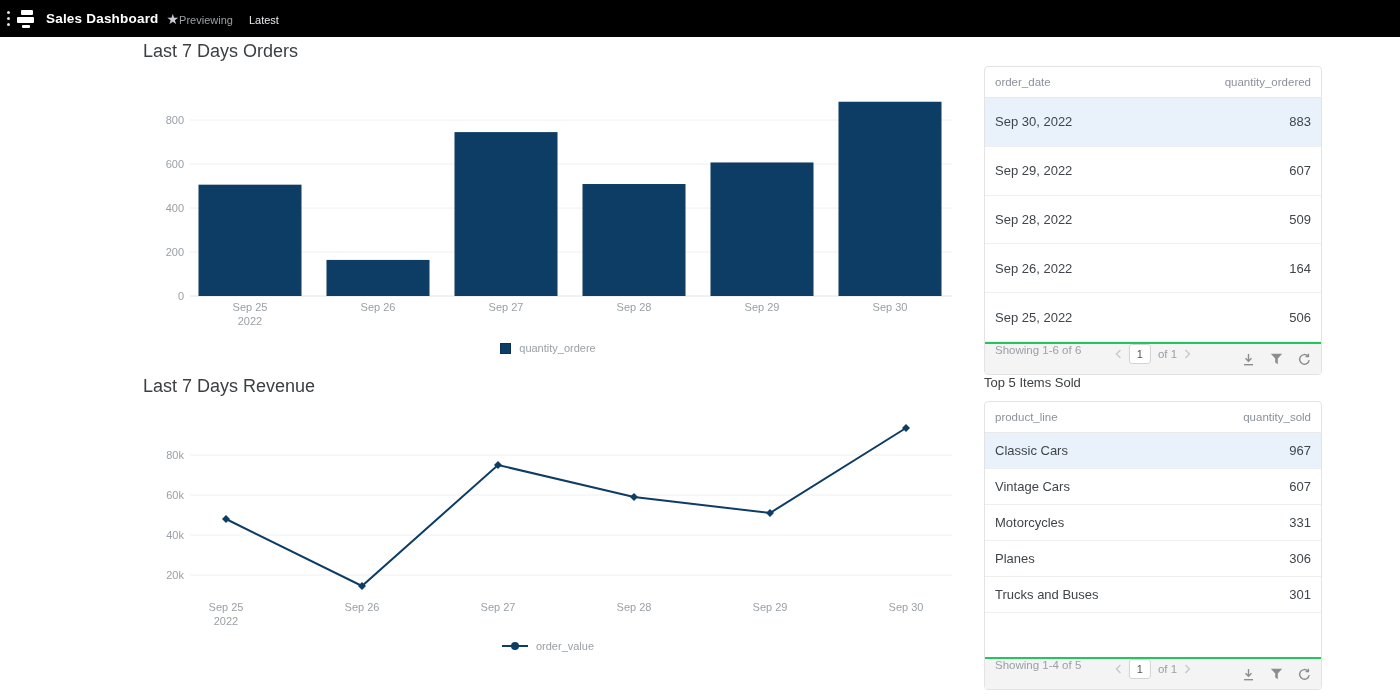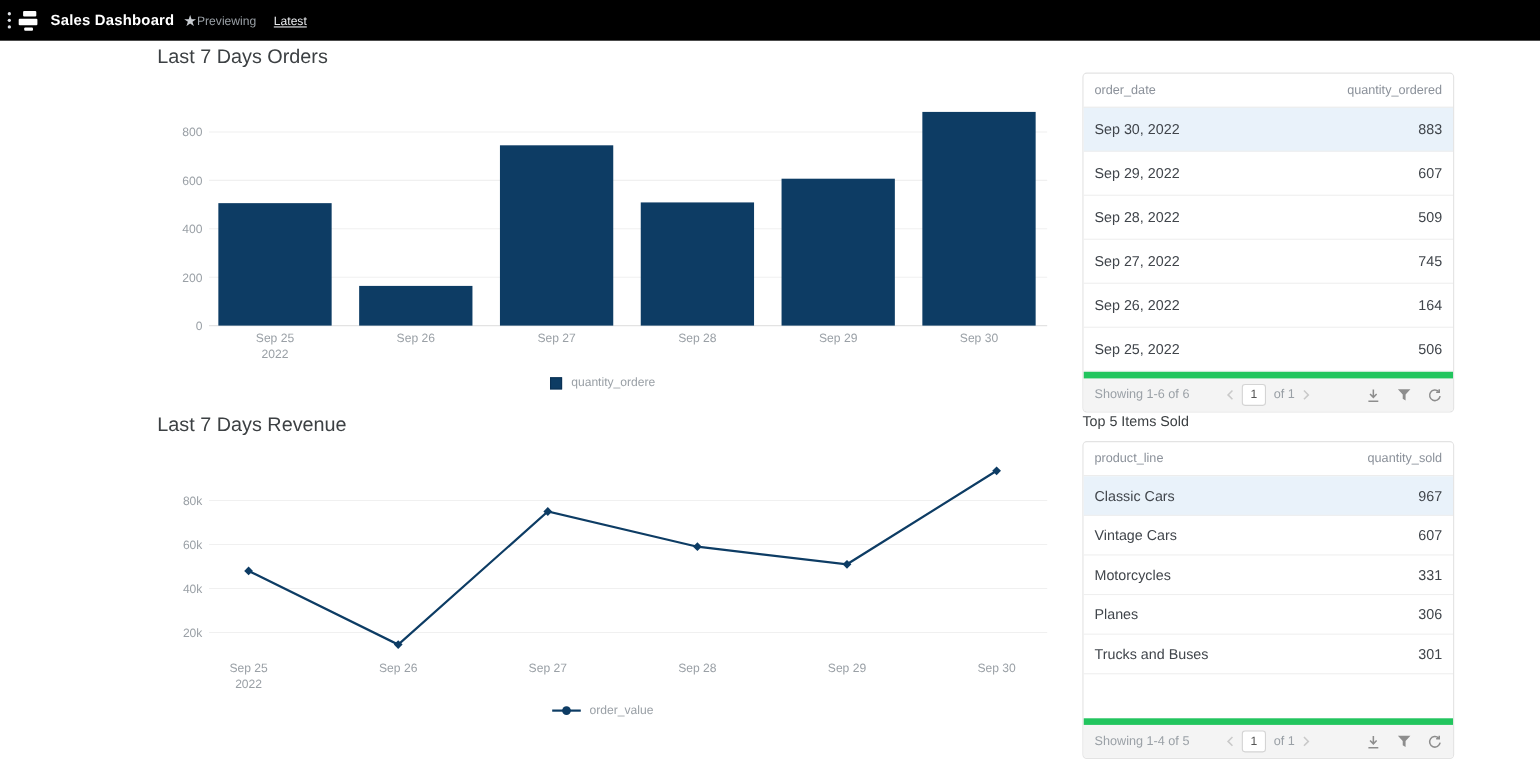--- a/index.html
+++ b/index.html
@@ -14,21 +14,21 @@
   .logo{margin-left:7px;width:18px;height:19px;position:relative;cursor:pointer;}
   .logo b{position:absolute;background:#fff;border-radius:1px;}
   .logo b:nth-child(1){left:4px;top:1px;width:12px;height:5px;}
   .logo b:nth-child(2){left:0;top:8px;width:17px;height:6px;}
   .logo b:nth-child(3){left:5px;top:16px;width:8px;height:3px;}
   .titleblock{margin-left:11px;display:flex;flex-direction:row;justify-content:center;}
   .titlerow{display:flex;align-items:center;gap:8px;height:15px;}
   .title{color:#fff;font-size:13.5px;font-weight:bold;letter-spacing:.2px;}
   .star{color:#c9cdd2;font-size:14px;line-height:1;cursor:pointer;}
   .previewrow{display:flex;gap:16px;font-size:11px;color:#9aa0a6;margin-top:3px;}
-  .latest{color:#e8eaed;text-decoration:underline;cursor:pointer;}
+  .latest{color:#e8eaed;cursor:pointer;}
   
   .chart-card{position:absolute;}
   #chart-orders{left:140px;top:41px;width:816px;height:320px;}
   #chart-orders svg{position:absolute;left:0;top:44px;}
   #chart-revenue{left:140px;top:376px;width:816px;height:290px;}
   #chart-revenue svg{position:absolute;left:0;top:30px;}
   .chart-title{position:absolute;left:3px;top:0;font-size:18px;color:#3c4043;}
   .legend{position:absolute;left:0;width:100%;display:flex;justify-content:center;align-items:center;gap:8px;font-size:11px;color:#9aa0a6;}
   #chart-orders .legend{top:301px;}
   #chart-revenue .legend{top:264px;}
@@ -41,22 +41,22 @@
     box-sizing:border-box;display:flex;flex-direction:column;overflow:hidden;}
   #table-orders{left:984px;top:66px;height:309px;}
   #table-items{left:984px;top:401px;height:289px;}
   .thead{height:30px;min-height:30px;display:flex;justify-content:space-between;align-items:center;
     padding:0 10px;font-size:11.5px;color:#8b919a;border-bottom:1px solid #e9e9e9;}
   .trow{display:flex;justify-content:space-between;align-items:center;padding:0 10px;font-size:13px;
     color:#40454b;border-bottom:1px solid #efefef;box-sizing:border-box;cursor:default;}
   .trow.grow{flex:1;}
   .trow.hl{background:#e9f2fa;}
   .filler{flex:1;}
-  .tfoot{height:30px;min-height:30px;background:#f4f4f4;border-top:6px solid #22c55e;display:flex;
-    align-items:center;padding:0 10px;font-size:11.5px;color:#9aa0a6;position:relative;margin-top:auto;}
+  .tfoot{height:30px;min-height:30px;background:#f4f4f4;border-top:2px solid #22c55e;display:flex;
+    padding:0 10px;font-size:11.5px;color:#9aa0a6;position:relative;margin-top:auto;}
   .pager{position:absolute;left:50%;transform:translateX(-50%);display:flex;align-items:center;gap:7px;}
   .page-input{width:20px;height:18px;border:1px solid #d4d4d4;border-radius:3px;text-align:center;
     font-size:11px;color:#555;background:#fff;padding:0;font-family:"Liberation Sans",sans-serif;}
   .ficons{margin-left:auto;display:flex;gap:15px;align-items:center;}
   .ficons svg, .pager svg{display:block;cursor:pointer;}
   text{font-family:"Liberation Sans",sans-serif;}
 </style>
 </head>
 <body>
 
@@ -159,24 +159,20 @@
     </div>
     <div class="trow grow">
       <span>Sep 29, 2022</span>
       <span>607</span>
     </div>
     <div class="trow grow">
       <span>Sep 28, 2022</span>
       <span>509</span>
     </div>
     <div class="trow grow">
-      <span>Sep 27, 2022</span>
-      <span>745</span>
-    </div>
-    <div class="trow grow">
       <span>Sep 26, 2022</span>
       <span>164</span>
     </div>
     <div class="trow grow">
       <span>Sep 25, 2022</span>
       <span>506</span>
     </div>
     <div class="tfoot">
       <span>Showing 1-6 of 6</span>
       <div class="pager">

